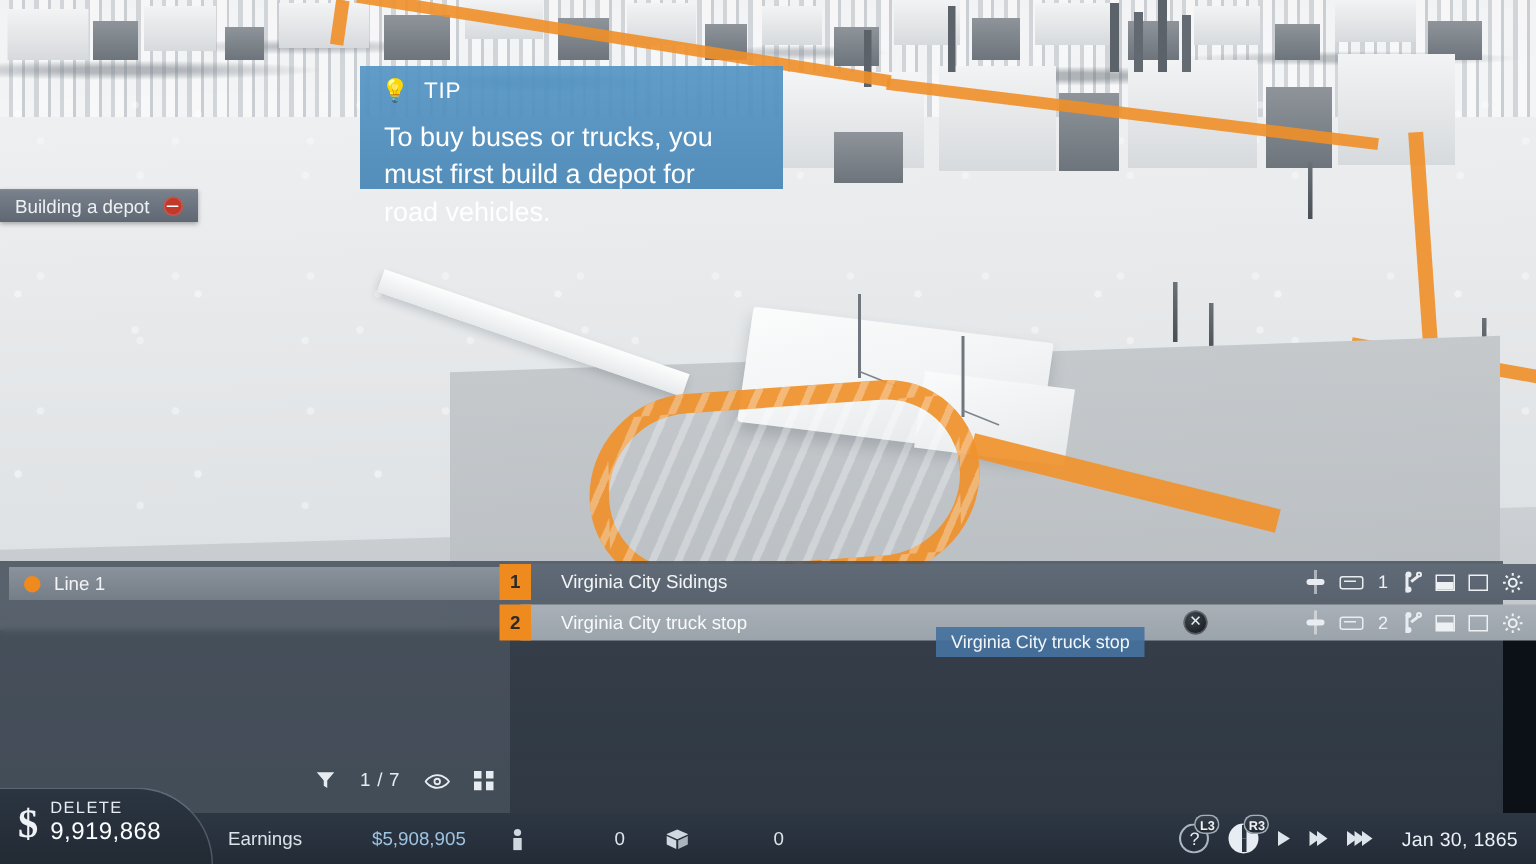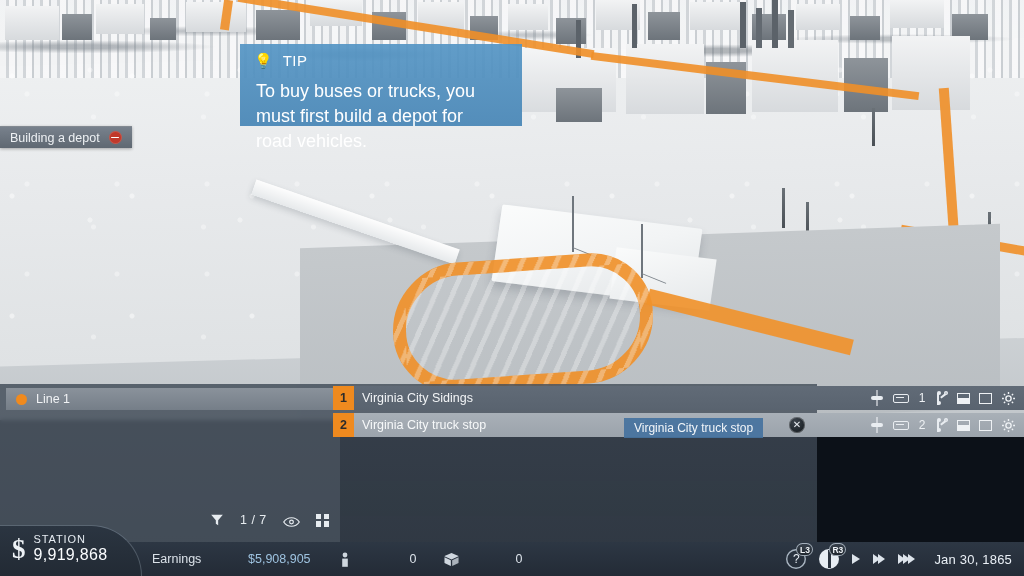--- a/index.html
+++ b/index.html
@@ -168,21 +168,21 @@
     min-width:24px; height:15px; border-radius:8px;
     background: linear-gradient(180deg,#454d55,#21272d);
     box-shadow: inset 0 0 0 1px rgba(255,255,255,.4);
     color:#fff; font-size:9.5px; font-weight:bold;
     display:flex; align-items:center; justify-content:center; flex:none;
     letter-spacing:0;
   }
 
   
   .panel {
-    position:absolute; left:0; top:384px; width:817px; height:172px;
+    position:absolute; left:0; top:374px; width:1002px; height:172px;
     background: linear-gradient(180deg, rgba(66,76,88,.80), rgba(60,70,82,.74));
     backdrop-filter: blur(2px);
   }
   .panel-left {
     position:absolute; left:0; top:0; width:340px; height:172px;
     background: rgba(84,94,106,.55);
   }
   .line-row {
     position:absolute; left:6px; top:4px; width:328px; height:22px;
     display:flex; align-items:center; gap:9px; padding:0 10px;
@@ -197,21 +197,21 @@
     margin-bottom:3px;
   }
   .st-row.row1 { background: linear-gradient(180deg,#616b77,#59636f); }
   .st-row.row2 { background: linear-gradient(180deg,#a9b0b7,#9ba3ab); }
   .st-num {
     width:21px; height:24px; flex:none;
     background:#ef8a1f; color:#2b2b2b; font-size:12.5px; font-weight:bold;
     display:flex; align-items:center; justify-content:center;
     margin-left:-14px;
   }
-  .st-name { margin-left:8px; font-size:12.5px; color:#f2f4f6; }
+  .st-name { margin-left:20px; font-size:12.5px; color:#f2f4f6; }
   .st-row.row2 .st-name { color:#f7f9fa; }
   .st-right { margin-left:auto; display:flex; align-items:center; gap:9px; padding-right:8px; }
 
   .ic { flex:none; display:inline-block; position:relative; }
   .ic-stopmark { width:14px; height:16px; }
   .ic-stopmark:before{ content:""; position:absolute; left:6px; top:0; width:2px; height:16px; background:rgba(240,243,246,.55); }
   .ic-stopmark:after{ content:""; position:absolute; left:1px; top:6px; width:12px; height:4px; border-radius:2px; background:#e9edf1; }
   .ic-platform { width:16px; height:9px; border:1.6px solid #e9edf1; border-radius:2px; }
   .ic-platform:after{ content:""; position:absolute; left:2px; top:2.3px; width:8px; height:1.6px; background:#e9edf1; box-shadow:0 0 0 0 #000; }
   .ic-count { font-size:12px; color:#eef1f4; min-width:8px; text-align:center; }
@@ -466,21 +466,21 @@
         <span></span>
         <span></span>
     </span>
   </div>
 
   <div class="status-bar"></div>
 
   <div class="account-pod">
     <span class="dollar">$</span>
     <span style="display:flex;flex-direction:column;line-height:1.15;">
-      <span class="acc-label">STATION</span>
+      <span class="acc-label">DELETE</span>
       <span class="acc-value">9,919,868</span>
     </span>
   </div>
 
   <div class="earn-wrap">
     <span class="earn-label">Earnings</span>
     <span class="earn-value">$5,908,905</span>
 
     <span class="stat-cell">
       <span class="stat-ic">

